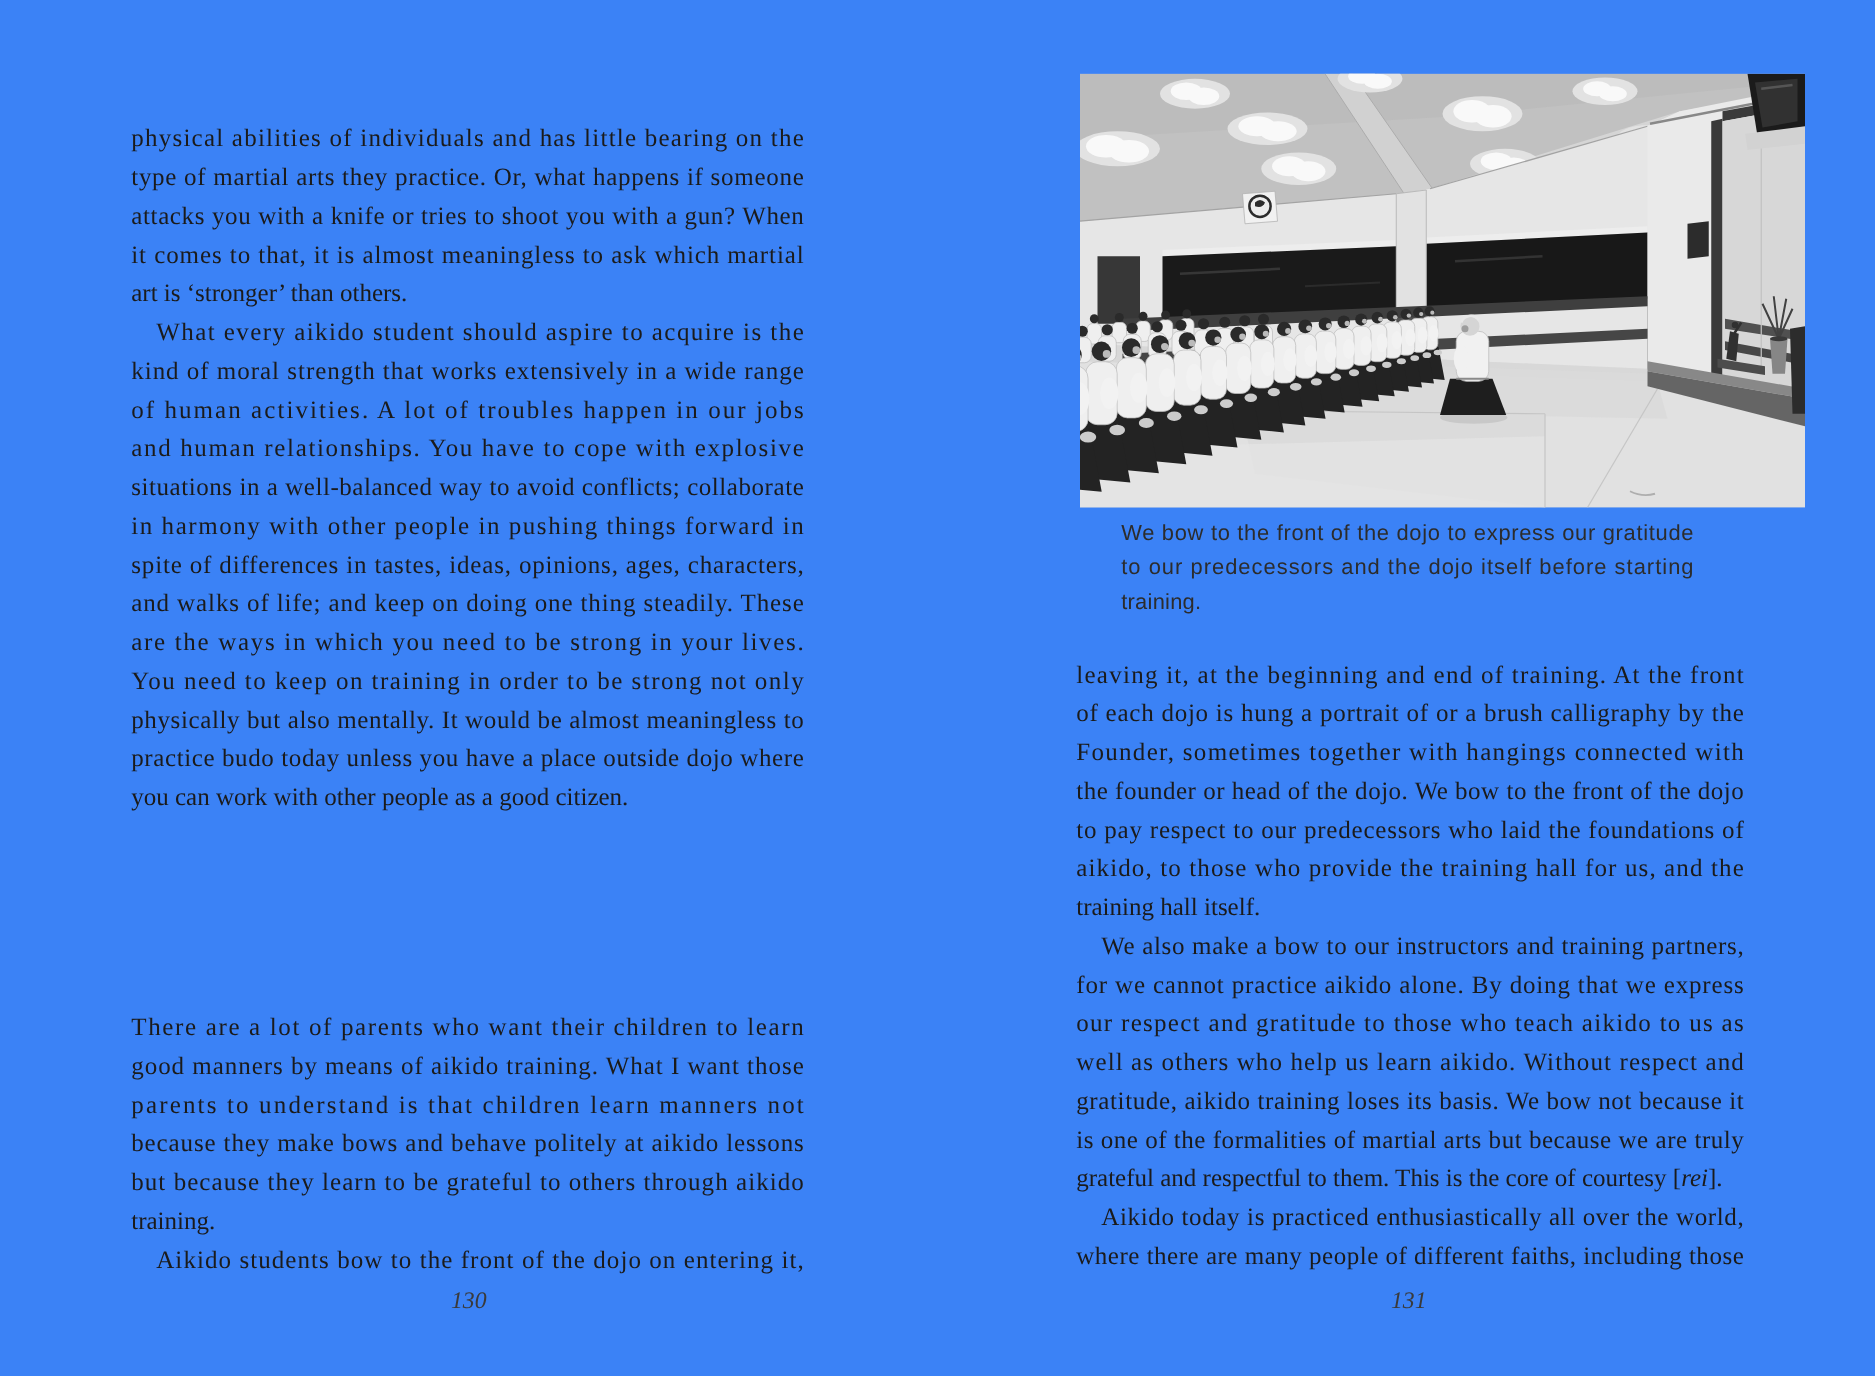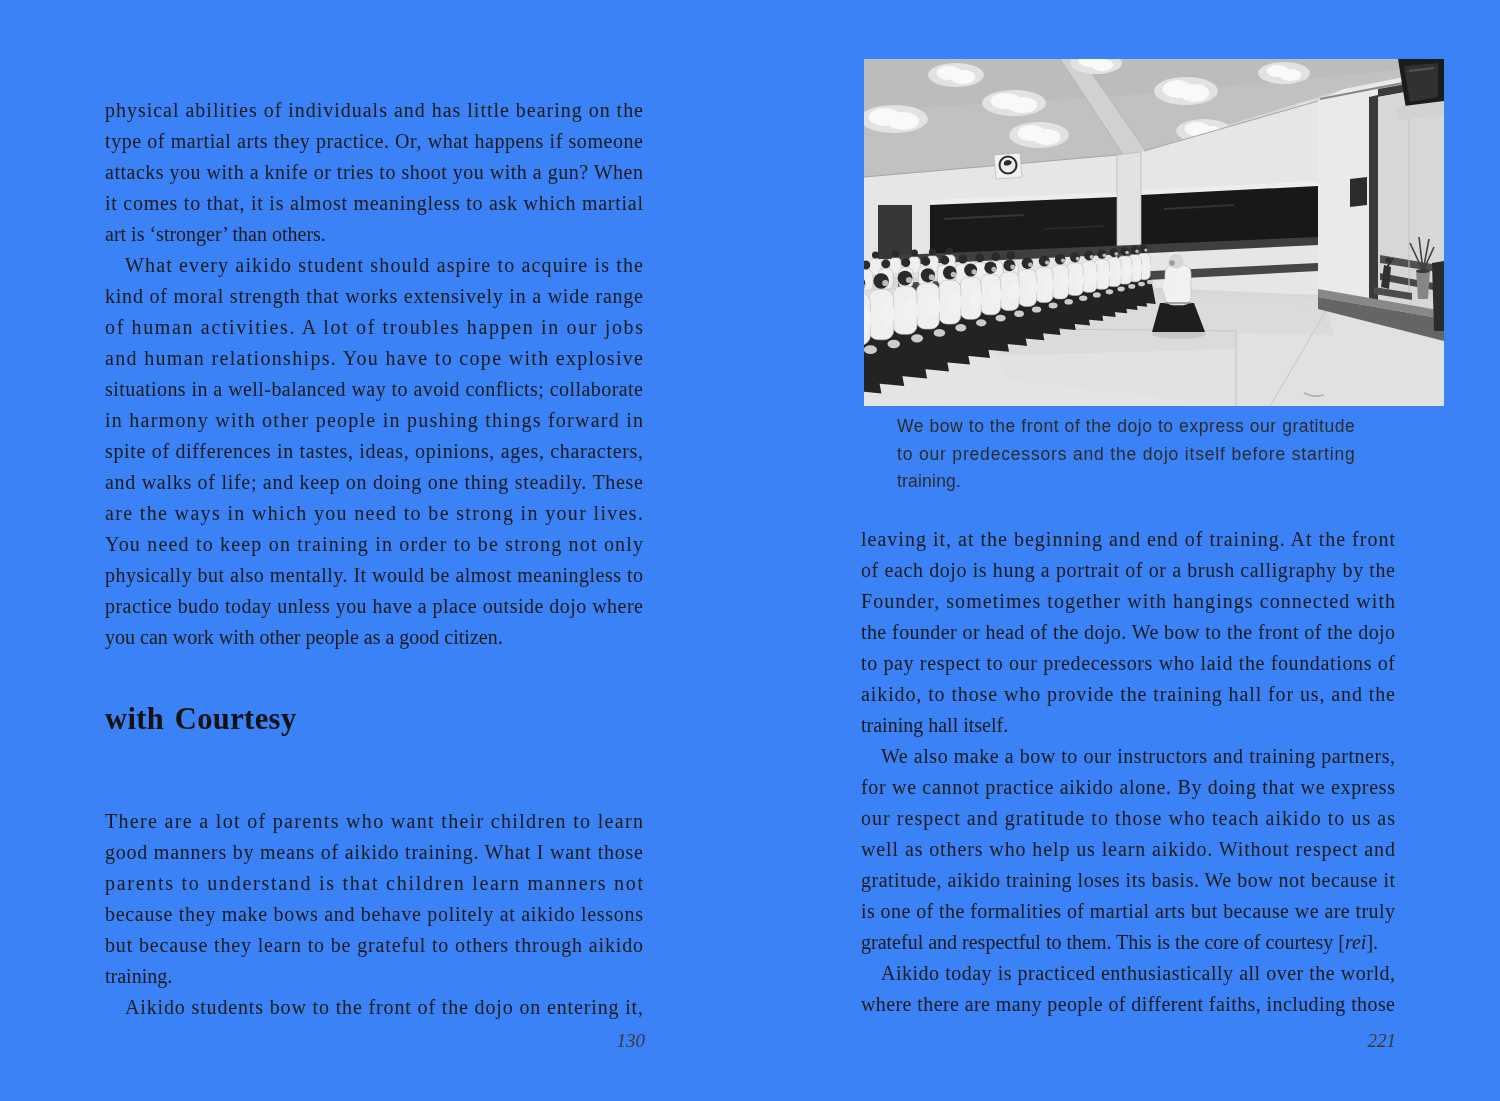--- a/index.html
+++ b/index.html
@@ -5,21 +5,21 @@
   html,body{margin:0;padding:0;background:#ffffff;}
   .spread{position:relative;width:1500px;height:1101px;background:#3b82f6;
           font-family:"Liberation Serif",serif;overflow:hidden;}
   .tblock{position:absolute;overflow:visible;}
   .tblock text{font-family:"Liberation Serif",serif;font-size:20px;fill:#1b1b1b;}
   .caption-block text{font-family:"Liberation Sans",sans-serif;font-size:17.5px;
           fill:#2c2c2c;letter-spacing:.2px;}
   .heading{position:absolute;left:105px;top:701px;width:548px;font-weight:bold;
           font-size:30.5px;line-height:37px;color:#121212;letter-spacing:.4px;
           word-spacing:2.5px;}
-  .pagenum{position:absolute;top:1030px;text-align:right;font-style:italic;
+  .pagenum{position:absolute;top:1030px;text-align:center;font-style:italic;
           font-size:19px;color:#3a3a3a;}
   .pagenum.pn-left{left:105px;width:540px;}
   .pagenum.pn-right{left:858px;width:538px;}
   figure.photo{position:absolute;left:864px;top:59px;width:580px;height:347px;margin:0;
           filter:grayscale(1) contrast(0.98);}
 </style>
 </head>
 <body>
 
 <div class="spread">
@@ -39,21 +39,20 @@
       <text x="0" y="372" textLength="538" lengthAdjust="spacing">spite of differences in tastes, ideas, opinions, ages, characters,</text>
       <text x="0" y="403" textLength="538" lengthAdjust="spacing">and walks of life; and keep on doing one thing steadily. These</text>
       <text x="0" y="434" textLength="538" lengthAdjust="spacing">are the ways in which you need to be strong in your lives.</text>
       <text x="0" y="465" textLength="538" lengthAdjust="spacing">You need to keep on training in order to be strong not only</text>
       <text x="0" y="496" textLength="538" lengthAdjust="spacing">physically but also mentally. It would be almost meaningless to</text>
       <text x="0" y="527" textLength="538" lengthAdjust="spacing">practice budo today unless you have a place outside dojo where</text>
       <text x="0" y="558">you can work with other people as a good citizen.</text>
     </svg>
 
   <div class="heading">
-    <div>with Courtesy</div>
   </div>
 
   <svg class="tblock" style="left:105px;top:797px" width="548" height="238">
       <text x="0" y="31" textLength="538" lengthAdjust="spacing">There are a lot of parents who want their children to learn</text>
       <text x="0" y="62" textLength="538" lengthAdjust="spacing">good manners by means of aikido training. What I want those</text>
       <text x="0" y="93" textLength="538" lengthAdjust="spacing">parents to understand is that children learn manners not</text>
       <text x="0" y="124" textLength="538" lengthAdjust="spacing">because they make bows and behave politely at aikido lessons</text>
       <text x="0" y="155" textLength="538" lengthAdjust="spacing">but because they learn to be grateful to others through aikido</text>
       <text x="0" y="186">training.</text>
       <text x="20" y="217" textLength="518" lengthAdjust="spacing">Aikido students bow to the front of the dojo on entering it,</text>
@@ -355,14 +354,14 @@
       <text x="0" y="279" textLength="534" lengthAdjust="spacing">for we cannot practice aikido alone. By doing that we express</text>
       <text x="0" y="310" textLength="534" lengthAdjust="spacing">our respect and gratitude to those who teach aikido to us as</text>
       <text x="0" y="341" textLength="534" lengthAdjust="spacing">well as others who help us learn aikido. Without respect and</text>
       <text x="0" y="372" textLength="534" lengthAdjust="spacing">gratitude, aikido training loses its basis. We bow not because it</text>
       <text x="0" y="403" textLength="534" lengthAdjust="spacing">is one of the formalities of martial arts but because we are truly</text>
       <text x="0" y="434"><tspan>grateful and respectful to them. This is the core of courtesy [</tspan><tspan font-style="italic">rei</tspan><tspan>].</tspan></text>
       <text x="20" y="465" textLength="514" lengthAdjust="spacing">Aikido today is practiced enthusiastically all over the world,</text>
       <text x="0" y="496" textLength="534" lengthAdjust="spacing">where there are many people of different faiths, including those</text>
     </svg>
 
-  <div class="pagenum pn-right">221</div>
+  <div class="pagenum pn-right">131</div>
 </div>
 
 </body></html>

